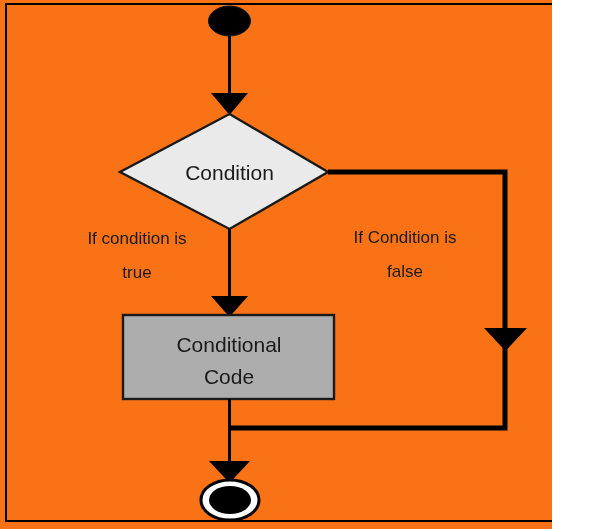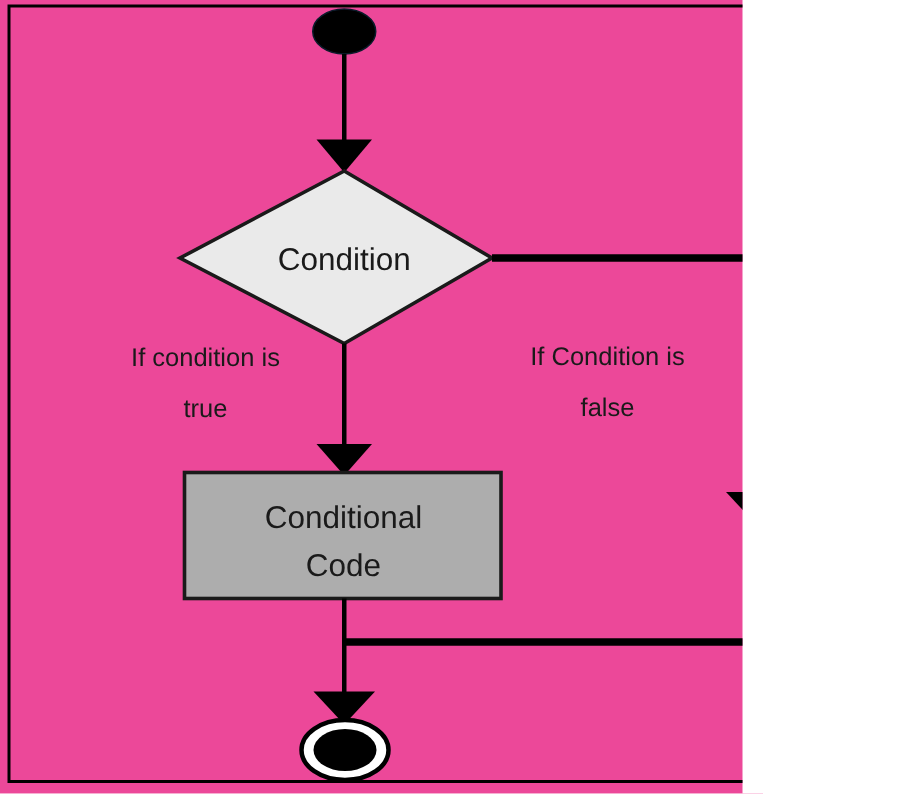--- a/index.html
+++ b/index.html
@@ -5,23 +5,23 @@
   html, body {
     margin: 0;
     padding: 0;
     background: #ffffff;
   }
   body {
     font-family: "Liberation Sans", sans-serif;
   }
   #canvas {
     position: relative;
-    width: 495px;
+    width: 552px;
     height: 529px;
-    background: #ec4899;
+    background: #f97316;
     overflow: hidden;
   }
   #frame {
     position: absolute;
     left: 5px;
     top: 3px;
     width: 593px;
     height: 519px;
     border: 2px solid #000000;
     box-sizing: border-box;

